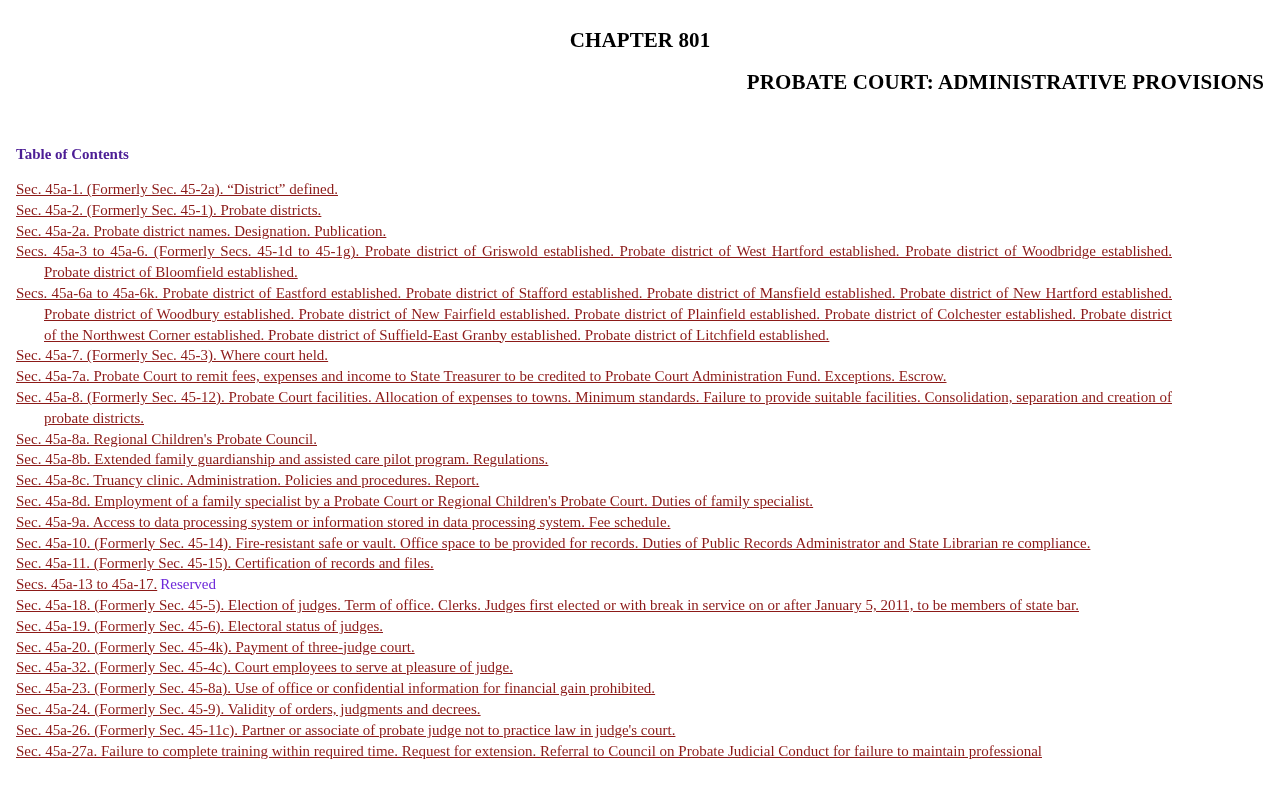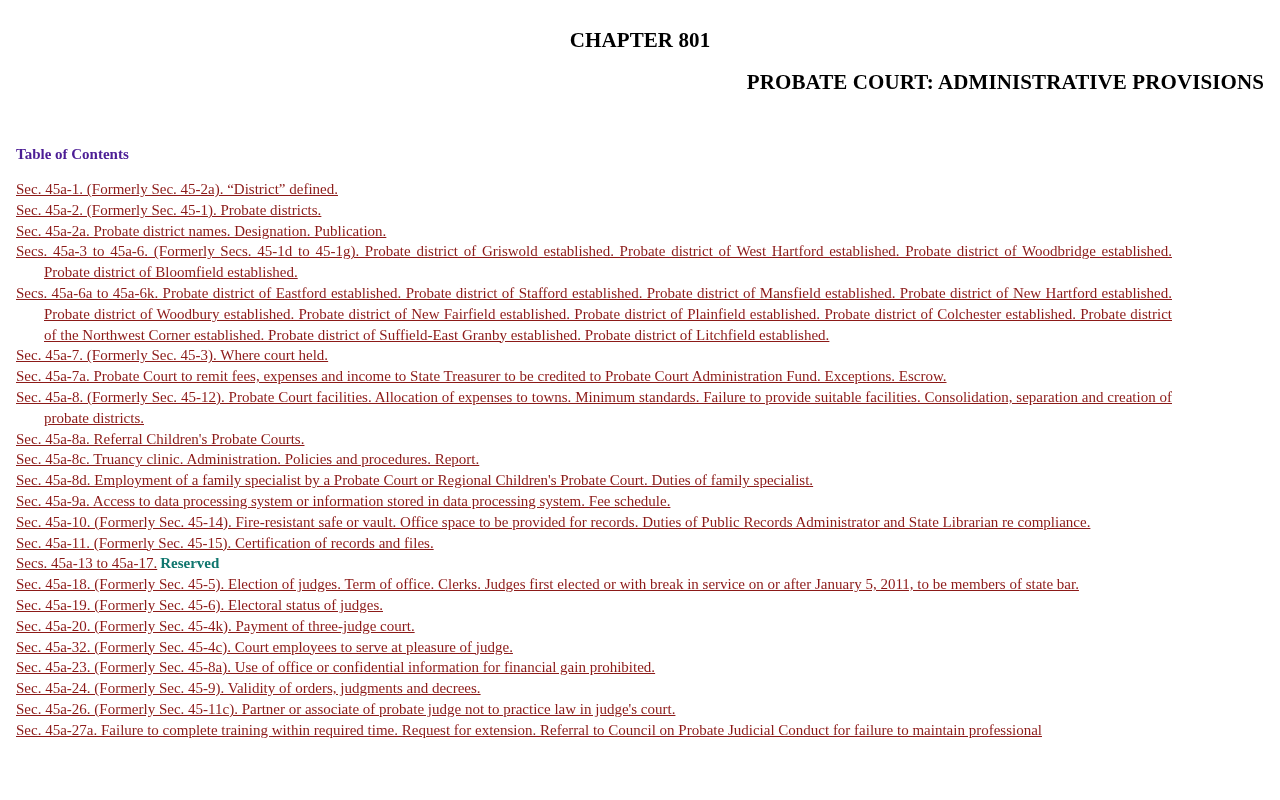--- a/index.html
+++ b/index.html
@@ -73,22 +73,22 @@
     text-indent: -28px;
   }
   .toc-entry .link {
     color: #8C1A18;
     text-decoration: underline;
     text-decoration-color: #8C1A18;
     text-underline-offset: 1px;
     cursor: pointer;
   }
   .toc-entry .reserved {
-    color: #0f766e;
-    font-weight: bold;
+    color: #6d28d9;
+    font-weight: normal;
     text-decoration: none;
     padding-left: 3px;
   }
 </style>
 </head>
 <body>
 
 <div class="page">
 
   <div class="heading-block">
@@ -100,21 +100,22 @@
 
   <ul class="toc-list" id="toc-list">
       <li class="toc-entry"><span class="link">Sec. 45a-1. (Formerly Sec. 45-2a). “District” defined.</span></li>
       <li class="toc-entry"><span class="link">Sec. 45a-2. (Formerly Sec. 45-1). Probate districts.</span></li>
       <li class="toc-entry"><span class="link">Sec. 45a-2a. Probate district names. Designation. Publication.</span></li>
       <li class="toc-entry"><span class="link">Secs. 45a-3 to 45a-6. (Formerly Secs. 45-1d to 45-1g). Probate district of Griswold established. Probate district of West Hartford established. Probate district of Woodbridge established. Probate district of Bloomfield established.</span></li>
       <li class="toc-entry"><span class="link">Secs. 45a-6a to 45a-6k. Probate district of Eastford established. Probate district of Stafford established. Probate district of Mansfield established. Probate district of New Hartford established. Probate district of Woodbury established. Probate district of New Fairfield established. Probate district of Plainfield established. Probate district of Colchester established. Probate district of the Northwest Corner established. Probate district of Suffield-East Granby established. Probate district of Litchfield established.</span></li>
       <li class="toc-entry"><span class="link">Sec. 45a-7. (Formerly Sec. 45-3). Where court held.</span></li>
       <li class="toc-entry"><span class="link">Sec. 45a-7a. Probate Court to remit fees, expenses and income to State Treasurer to be credited to Probate Court Administration Fund. Exceptions. Escrow.</span></li>
       <li class="toc-entry"><span class="link">Sec. 45a-8. (Formerly Sec. 45-12). Probate Court facilities. Allocation of expenses to towns. Minimum standards. Failure to provide suitable facilities. Consolidation, separation and creation of probate districts.</span></li>
-      <li class="toc-entry"><span class="link">Sec. 45a-8a. Referral Children's Probate Courts.</span></li>
+      <li class="toc-entry"><span class="link">Sec. 45a-8a. Regional Children's Probate Council.</span></li>
+      <li class="toc-entry"><span class="link">Sec. 45a-8b. Extended family guardianship and assisted care pilot program. Regulations.</span></li>
       <li class="toc-entry"><span class="link">Sec. 45a-8c. Truancy clinic. Administration. Policies and procedures. Report.</span></li>
       <li class="toc-entry"><span class="link">Sec. 45a-8d. Employment of a family specialist by a Probate Court or Regional Children's Probate Court. Duties of family specialist.</span></li>
       <li class="toc-entry"><span class="link">Sec. 45a-9a. Access to data processing system or information stored in data processing system. Fee schedule.</span></li>
       <li class="toc-entry"><span class="link">Sec. 45a-10. (Formerly Sec. 45-14). Fire-resistant safe or vault. Office space to be provided for records. Duties of Public Records Administrator and State Librarian re compliance.</span></li>
       <li class="toc-entry"><span class="link">Sec. 45a-11. (Formerly Sec. 45-15). Certification of records and files.</span></li>
       <li class="toc-entry"><span class="link">Secs. 45a-13 to 45a-17.</span><span class="reserved">Reserved</span></li>
       <li class="toc-entry"><span class="link">Sec. 45a-18. (Formerly Sec. 45-5). Election of judges. Term of office. Clerks. Judges first elected or with break in service on or after January 5, 2011, to be members of state bar.</span></li>
       <li class="toc-entry"><span class="link">Sec. 45a-19. (Formerly Sec. 45-6). Electoral status of judges.</span></li>
       <li class="toc-entry"><span class="link">Sec. 45a-20. (Formerly Sec. 45-4k). Payment of three-judge court.</span></li>
       <li class="toc-entry"><span class="link">Sec. 45a-32. (Formerly Sec. 45-4c). Court employees to serve at pleasure of judge.</span></li>

